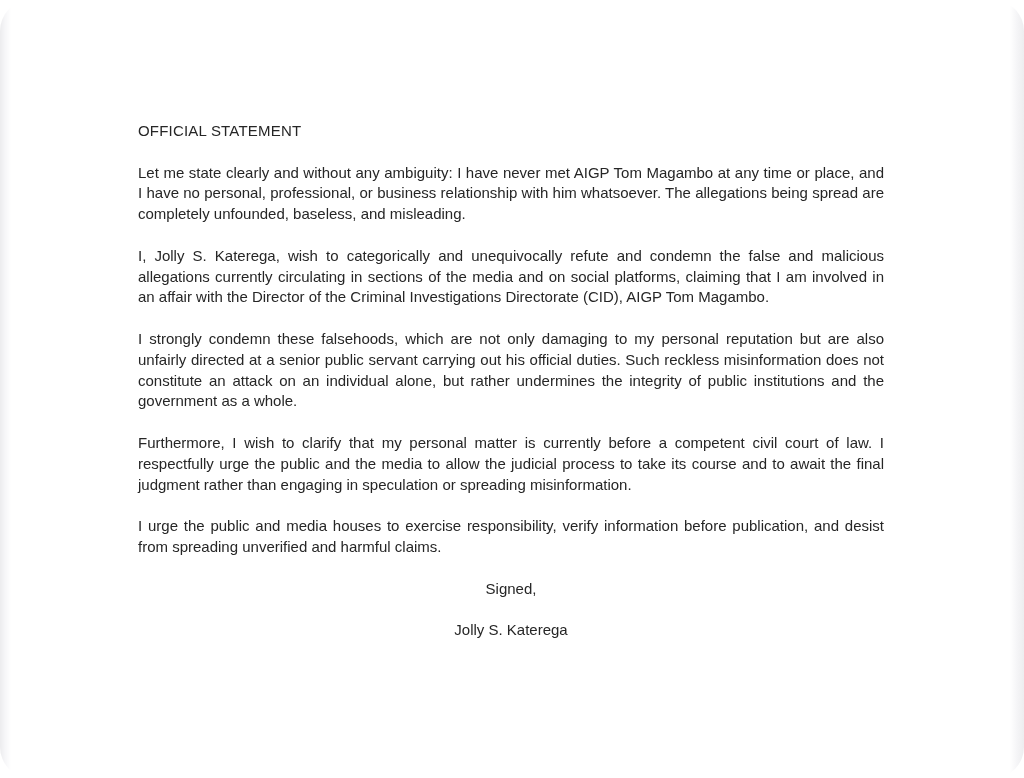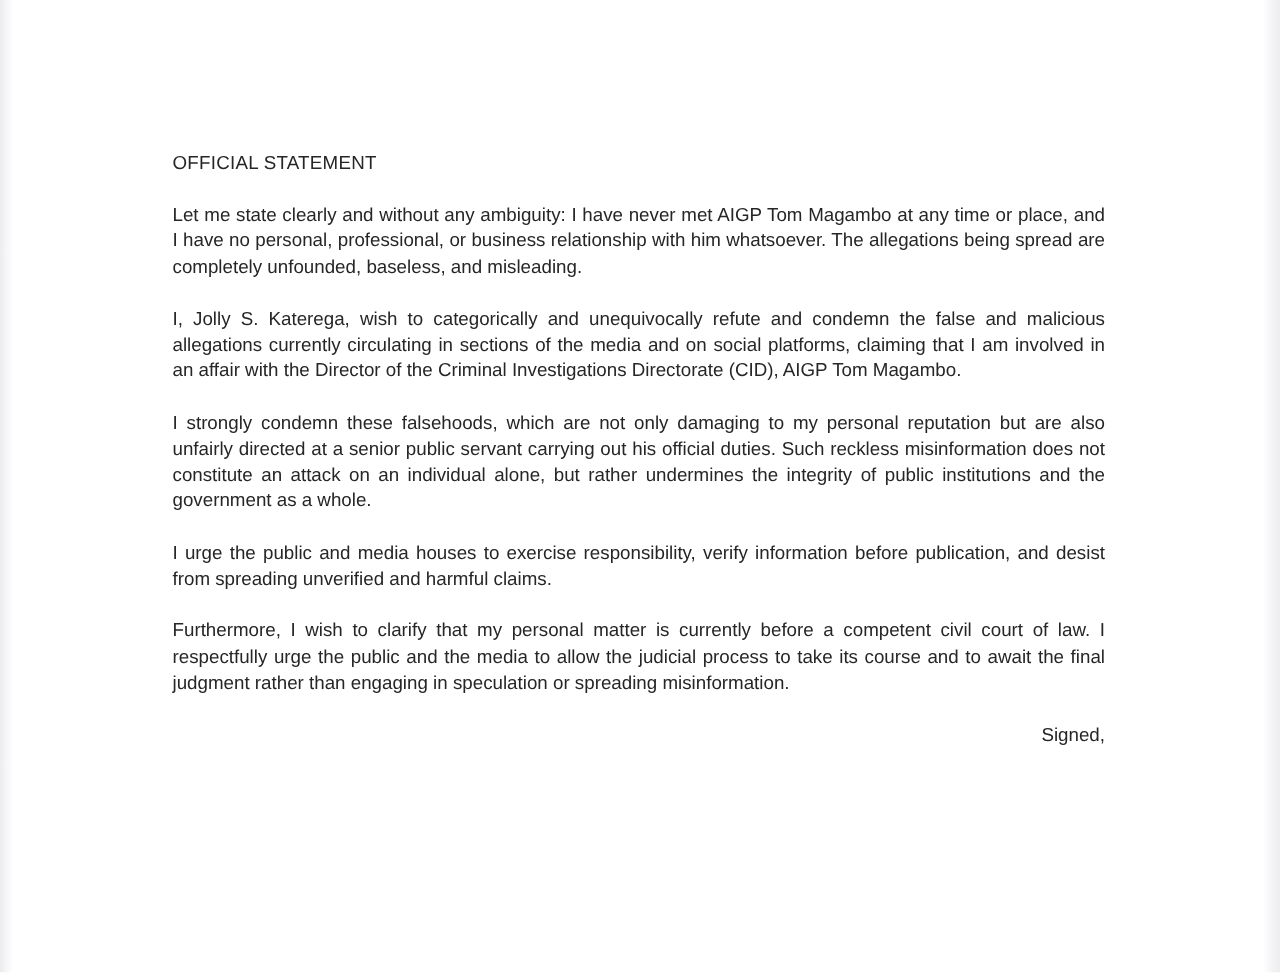--- a/index.html
+++ b/index.html
@@ -20,20 +20,21 @@
     inset: 0;
     background: linear-gradient(
       to right,
       #ececee 0px,
       #f6f6f8 5px,
       #ffffff 11px,
       #ffffff 1010px,
       #f5f5f7 1017px,
       #ededef 1024px
     );
+    border-radius: 31px;
   }
   .content {
     position: absolute;
     top: 121px;
     left: 138px;
     width: 746px;
     color: #262626;
     font-size: 15px;
     line-height: 20.8px;
     -webkit-font-smoothing: antialiased;
@@ -45,37 +46,38 @@
     letter-spacing: 0.2px;
     white-space: nowrap;
   }
   .para {
     margin: 0 0 20.8px 0;
     text-align: justify;
     text-justify: inter-word;
   }
   .closing, .signature {
     margin: 0 0 20.8px 0;
-    text-align: right;
+    text-align: center;
   }
 </style>
 </head>
 <body>
 
 <div class="page">
   <div class="content">
     <h1 class="doc-title">OFFICIAL STATEMENT</h1>
 
     <p class="para">Let me state clearly and without any ambiguity: I have never met AIGP Tom Magambo at any time or place, and I have no personal, professional, or business relationship with him whatsoever. The allegations being spread are completely unfounded, baseless, and misleading.</p>
 
     <p class="para">I, Jolly S. Katerega, wish to categorically and unequivocally refute and condemn the false and malicious allegations currently circulating in sections of the media and on social platforms, claiming that I am involved in an affair with the Director of the Criminal Investigations Directorate (CID), AIGP Tom Magambo.</p>
 
     <p class="para">I strongly condemn these falsehoods, which are not only damaging to my personal reputation but are also unfairly directed at a senior public servant carrying out his official duties. Such reckless misinformation does not constitute an attack on an individual alone, but rather undermines the integrity of public institutions and the government as a whole.</p>
 
+    <p class="para">Furthermore, I wish to clarify that my personal matter is currently before a competent civil court of law. I respectfully urge the public and the media to allow the judicial process to take its course and to await the final judgment rather than engaging in speculation or spreading misinformation.</p>
+
     <p class="para">I urge the public and media houses to exercise responsibility, verify information before publication, and desist from spreading unverified and harmful claims.</p>
-
-    <p class="para">Furthermore, I wish to clarify that my personal matter is currently before a competent civil court of law. I respectfully urge the public and the media to allow the judicial process to take its course and to await the final judgment rather than engaging in speculation or spreading misinformation.</p>
 
 
     <p class="closing">Signed,</p>
 
+    <p class="signature">Jolly S. Katerega</p>
   </div>
 </div>
 
 </body></html>

